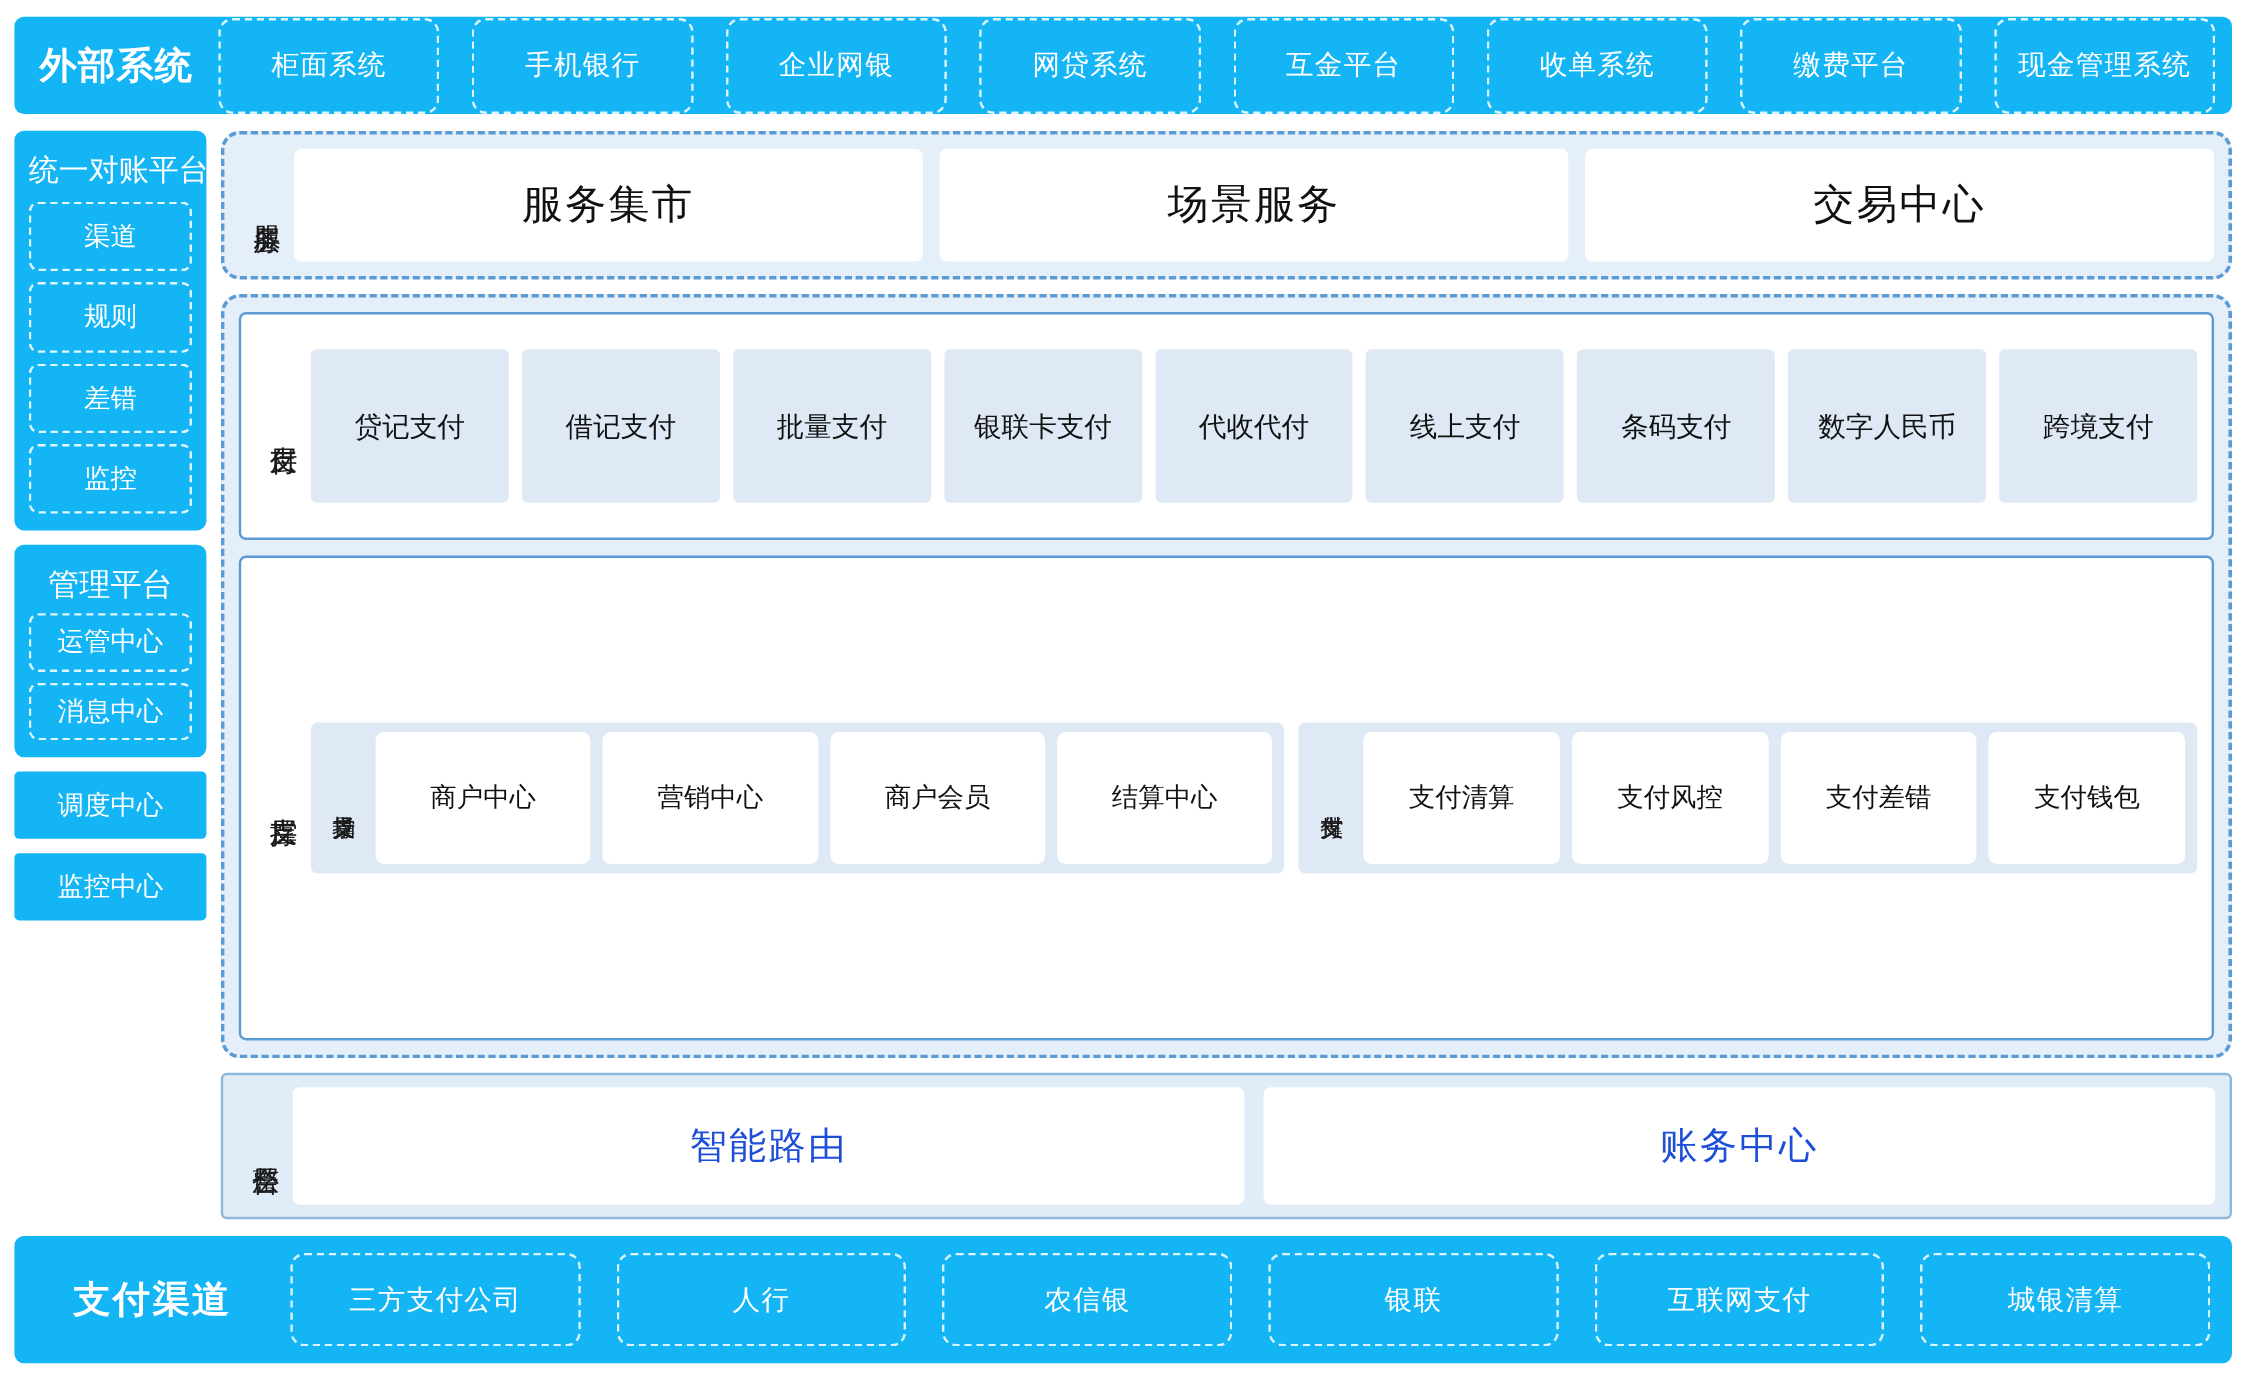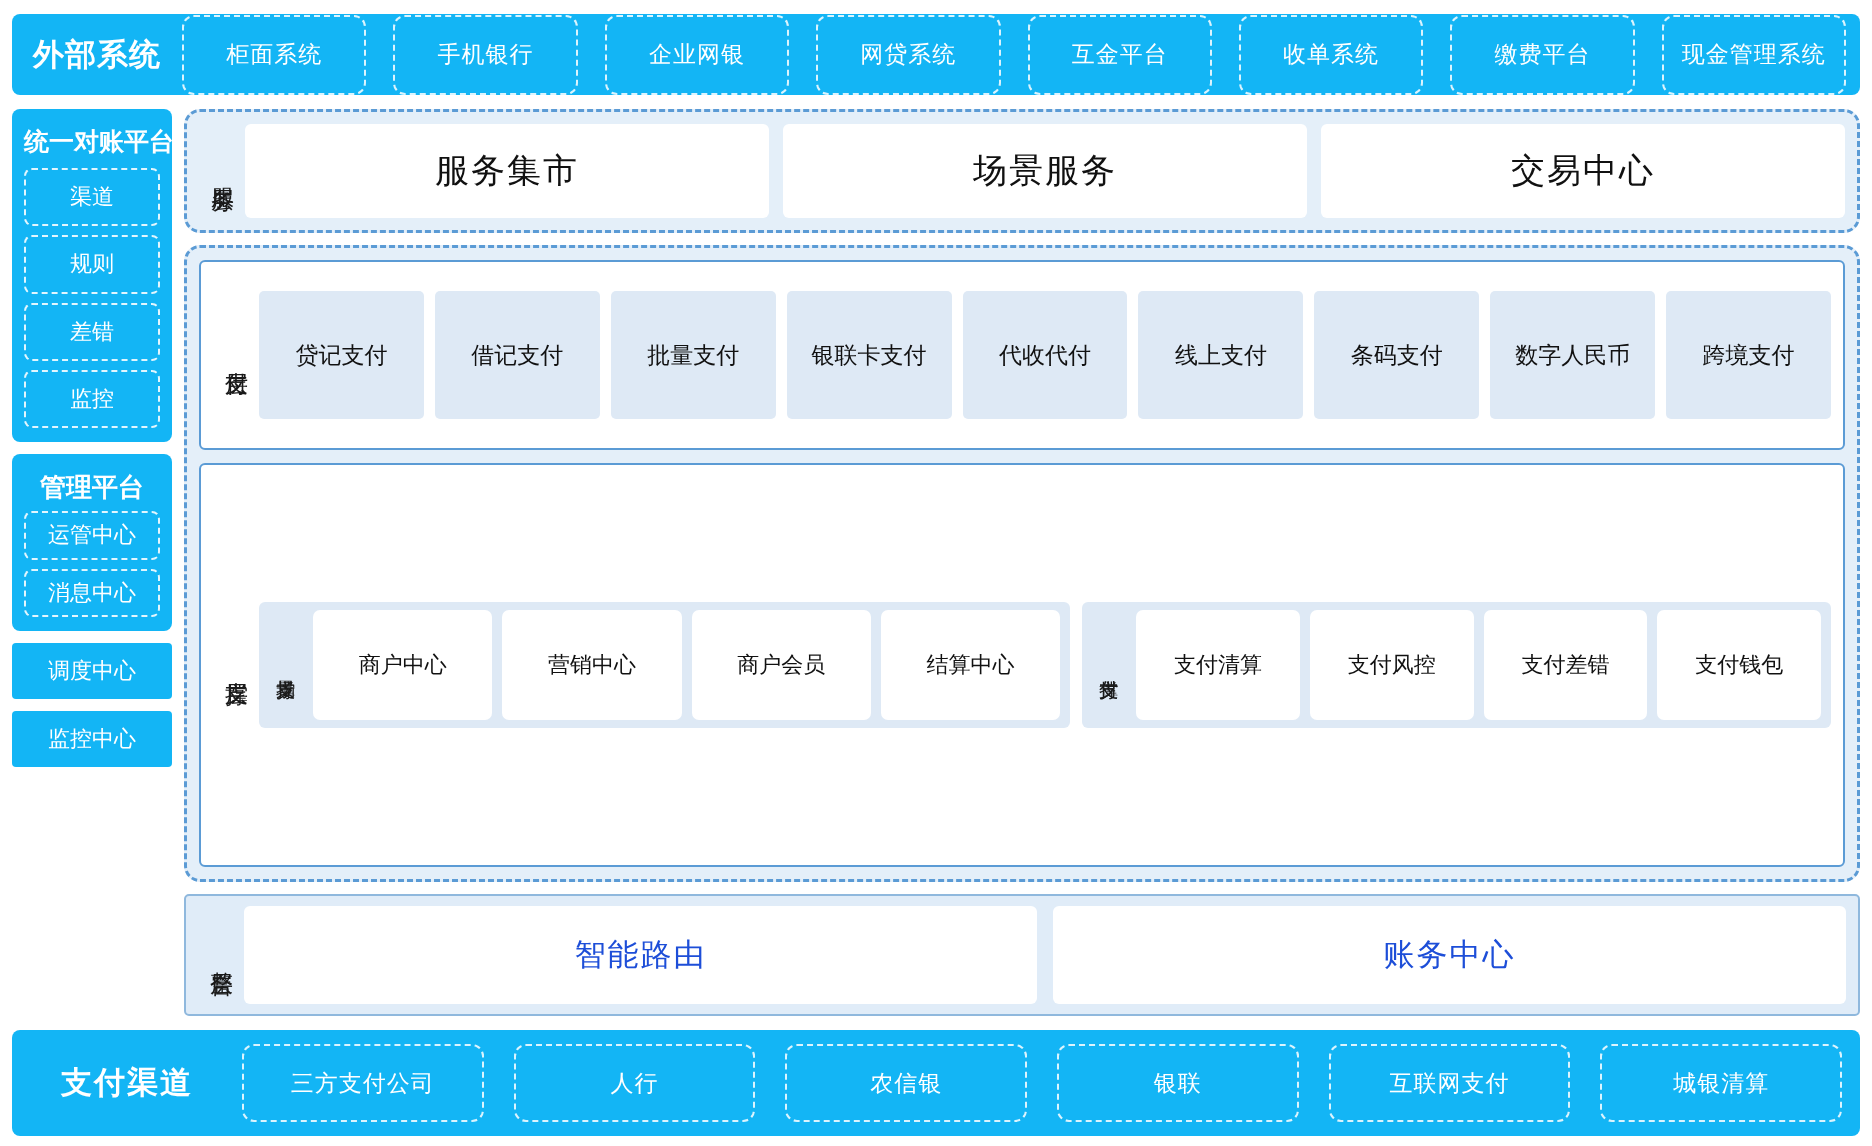--- a/index.html
+++ b/index.html
@@ -70,21 +70,21 @@
     background: #13b5f5;
     border-radius: 8px;
     padding: 10px 12px 14px 12px;
     display: flex; flex-direction: column;
   }
   .rail-card.recon { flex: 0 0 333px; }
   .rail-card.mgmt  { flex: 0 0 177px; }
   .rail-title {
     color: #ffffff;
     font-size: 25px;
-    font-weight: bold;
+    font-weight: normal;
     text-align: center;
     padding: 6px 0 10px 0;
     white-space: nowrap;
     letter-spacing: 0px;
   }
   .rail-card.mgmt .rail-title { font-size: 26px; padding-bottom: 6px; }
   .rail-chips { display: flex; flex-direction: column; gap: 9px; flex: 1 1 auto; }
   .rail-chip {
     flex: 1 1 0;
     border: 2px dashed rgba(255,255,255,0.88);

